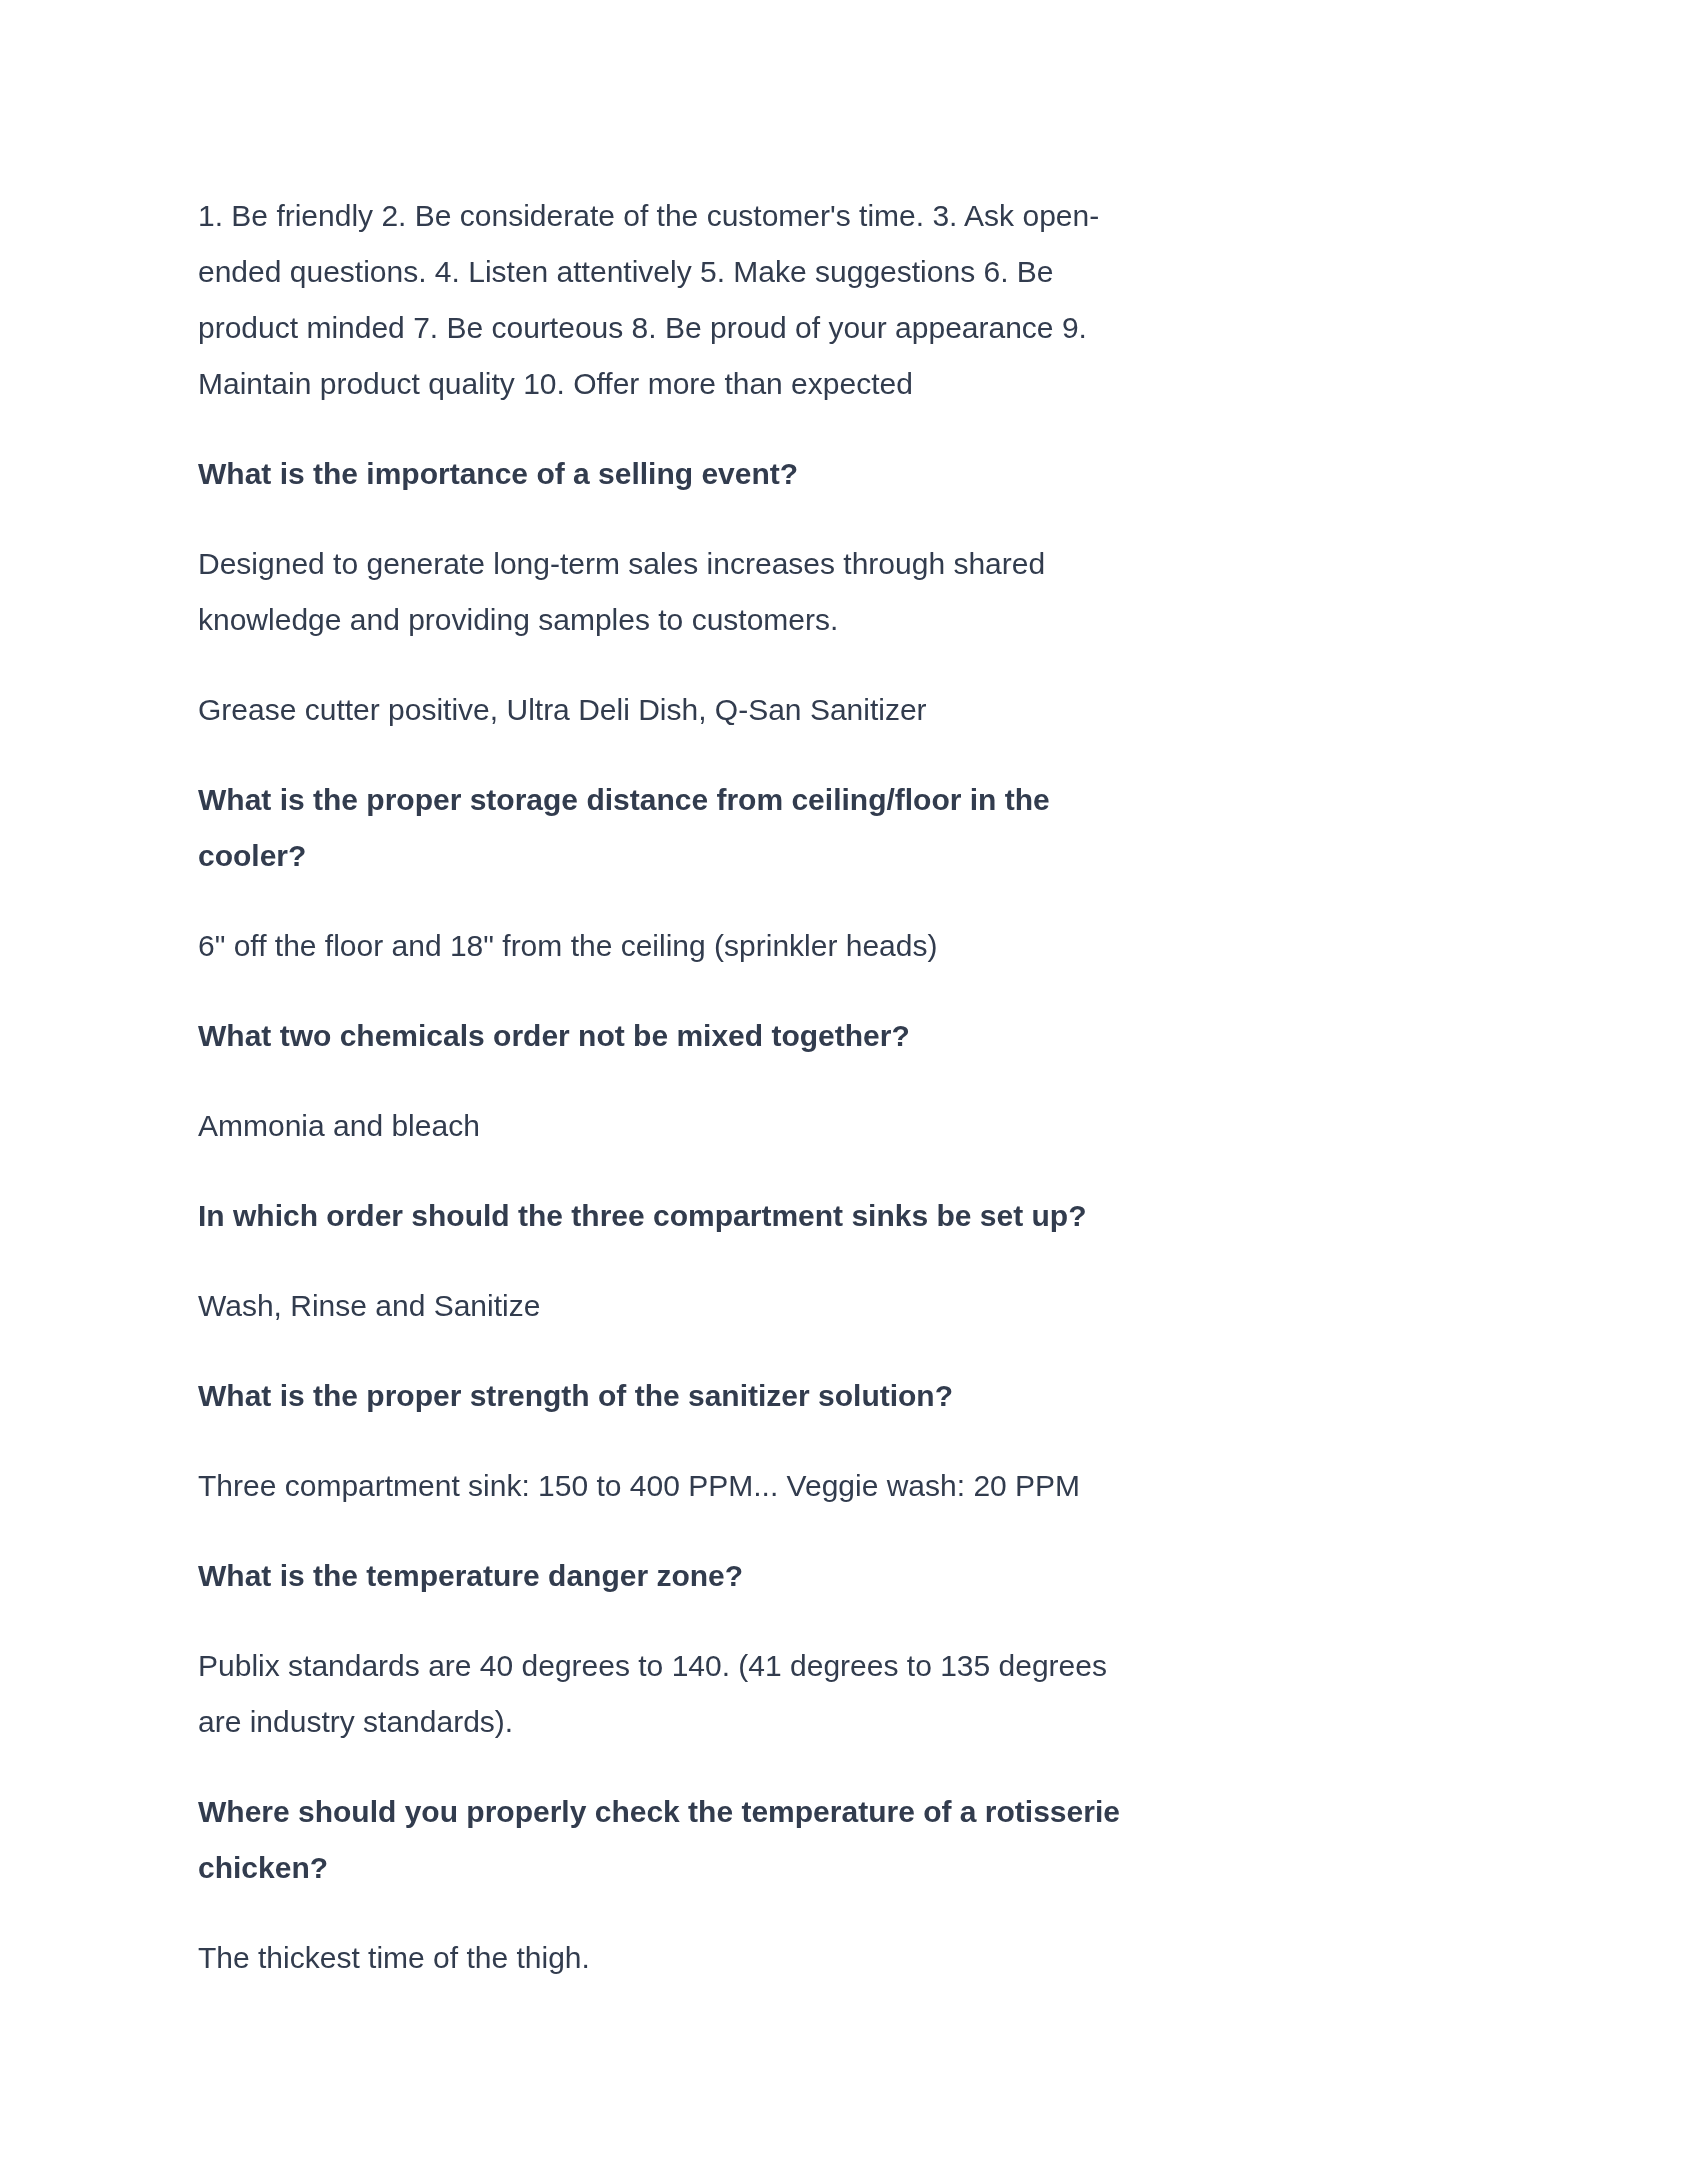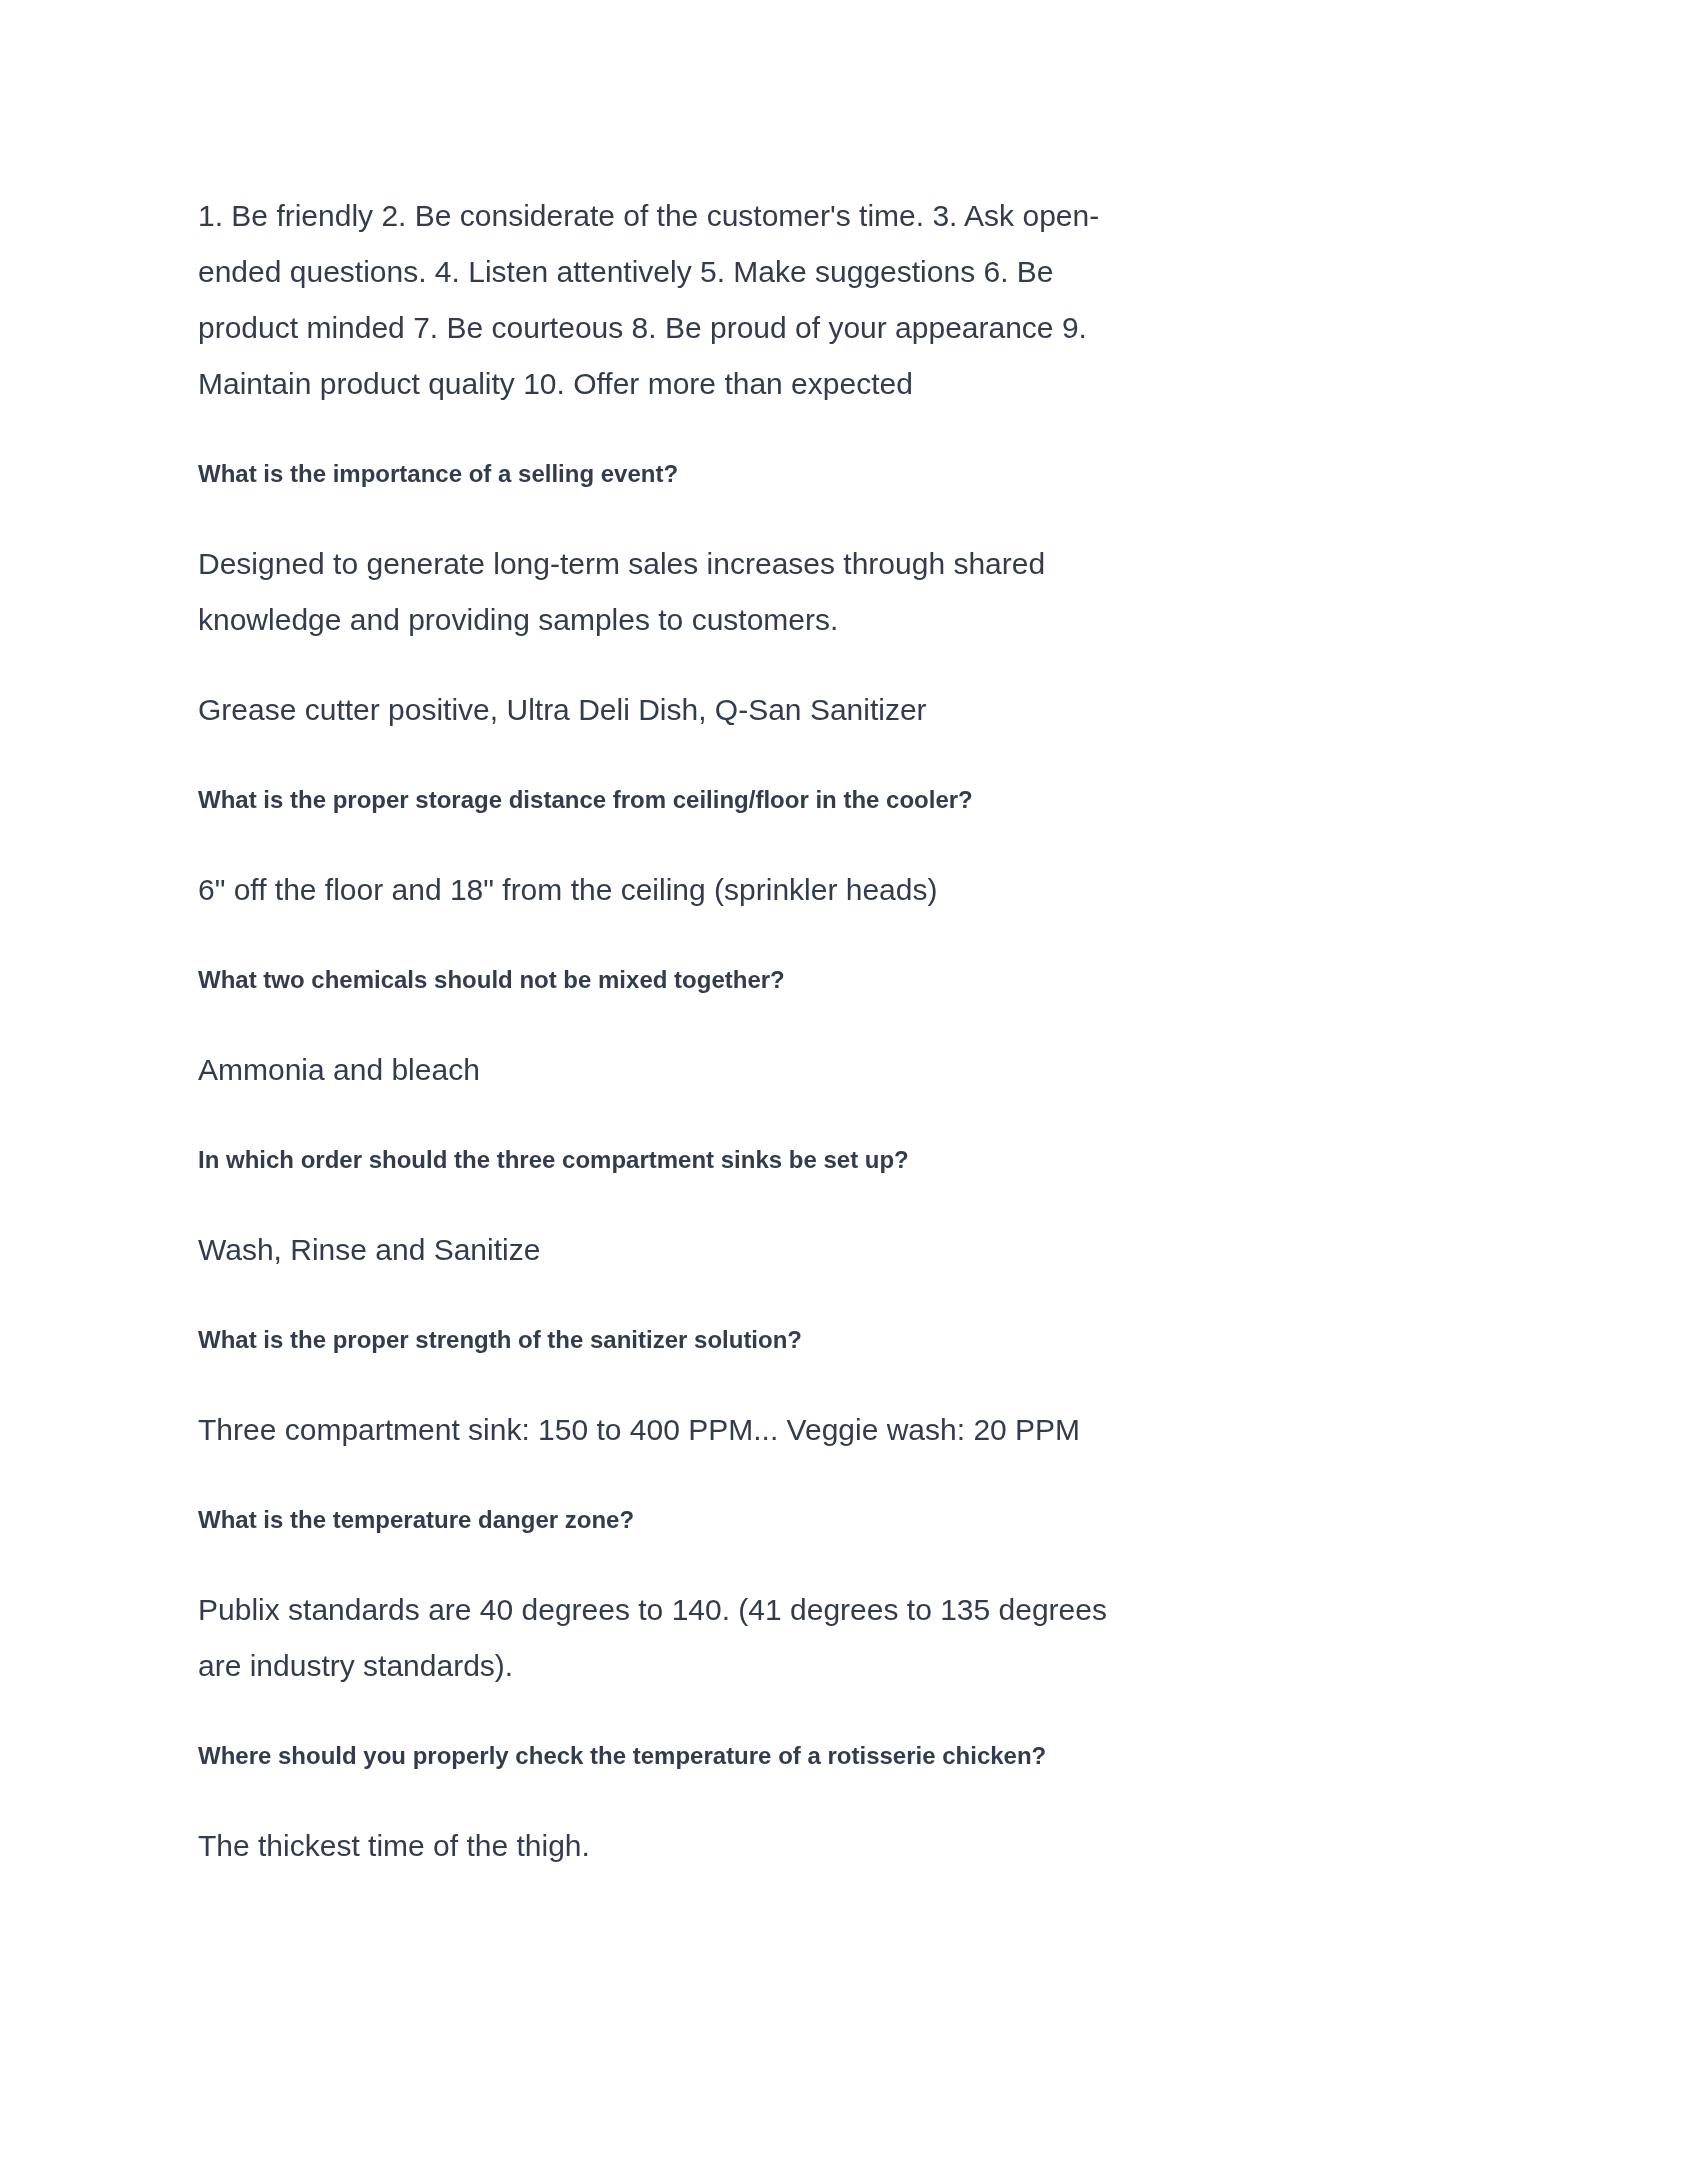--- a/index.html
+++ b/index.html
@@ -24,41 +24,41 @@
     color: #323c4e;
   }
   .para {
     margin: 0 0 34px 0;
     font-weight: 400;
     max-width: 1287px;
   }
   .question {
     margin: 0 0 34px 0;
     font-weight: 700;
-    font-size: 24px;
+    font-size: 30px;
     line-height: 56px;
     max-width: 1287px;
   }
 </style>
 </head>
 <body>
 
 <div class="page">
 
   <p class="para">1. Be friendly 2. Be considerate of the customer's time. 3. Ask open-ended questions. 4. Listen attentively 5. Make suggestions 6. Be product minded 7. Be courteous 8. Be proud of your appearance 9. Maintain product quality 10. Offer more than expected</p>
 
   <h2 class="question">What is the importance of a selling event?</h2>
   <p class="para">Designed to generate long-term sales increases through shared knowledge and providing samples to customers.</p>
 
   <p class="para">Grease cutter positive, Ultra Deli Dish, Q-San Sanitizer</p>
 
   <h2 class="question">What is the proper storage distance from ceiling/floor in the cooler?</h2>
   <p class="para">6" off the floor and 18" from the ceiling (sprinkler heads)</p>
 
-  <h2 class="question">What two chemicals should not be mixed together?</h2>
+  <h2 class="question">What two chemicals order not be mixed together?</h2>
   <p class="para">Ammonia and bleach</p>
 
   <h2 class="question">In which order should the three compartment sinks be set up?</h2>
   <p class="para">Wash, Rinse and Sanitize</p>
 
   <h2 class="question">What is the proper strength of the sanitizer solution?</h2>
   <p class="para">Three compartment sink: 150 to 400 PPM... Veggie wash: 20 PPM</p>
 
   <h2 class="question">What is the temperature danger zone?</h2>
   <p class="para">Publix standards are 40 degrees to 140. (41 degrees to 135 degrees are industry standards).</p>

